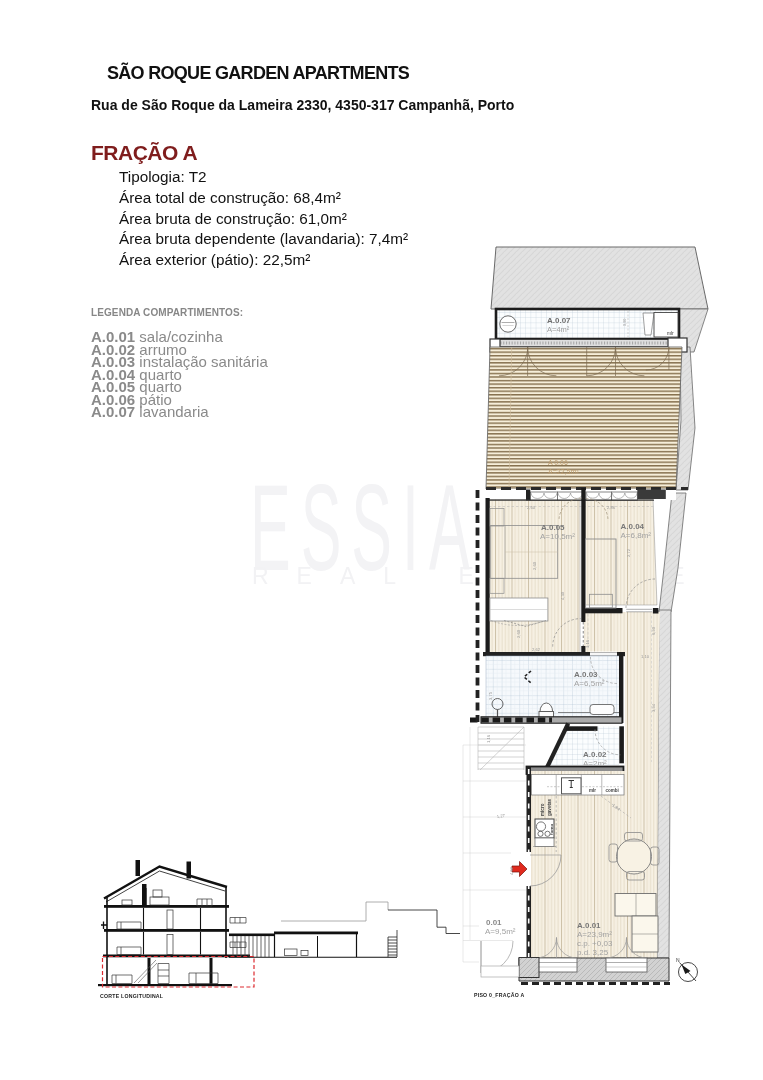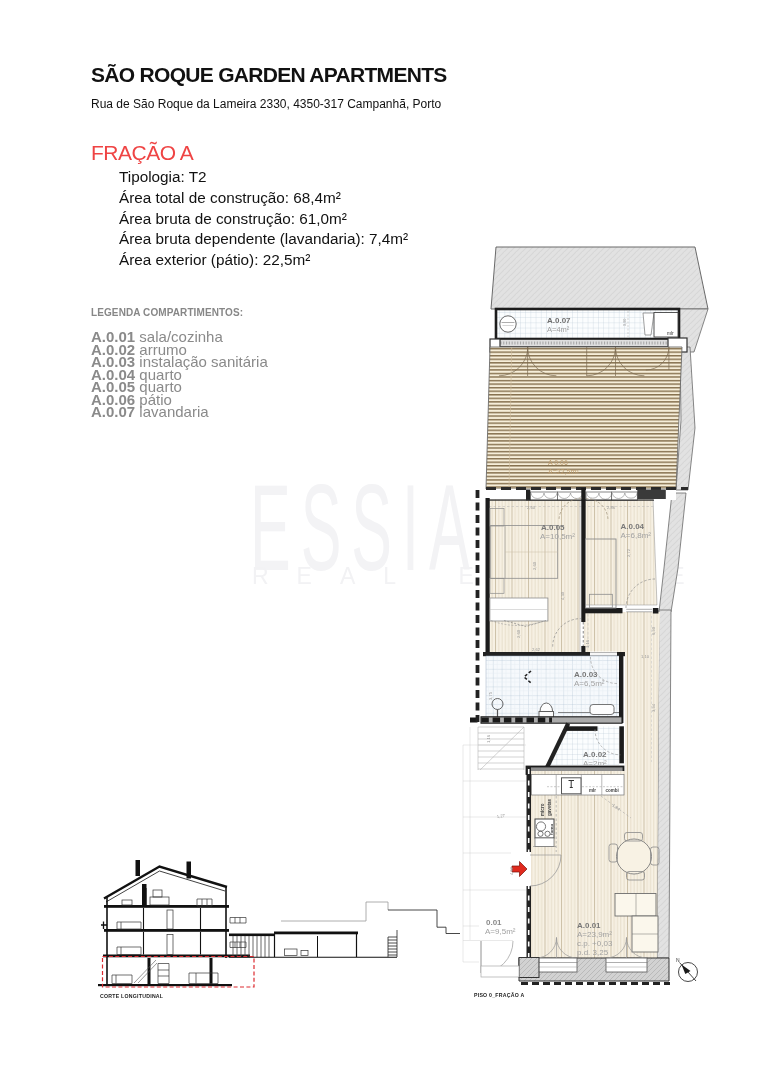--- a/index.html
+++ b/index.html
@@ -440,25 +440,25 @@
 <path d="M388,910 H437 V927.2 H446 V933.5 H460" fill="none" stroke="#333" stroke-width="0.9"></path>
 
 <text x="100" y="997.5" font-size="5.2" font-weight="bold" fill="#222" letter-spacing="0.25">CORTE LONGITUDINAL</text>
 
 <text x="474" y="996.5" font-size="5.2" font-weight="bold" fill="#222" letter-spacing="0.25">PISO 0_FRAÇÃO A</text>
 
 <rect x="102.5" y="956.5" width="151.5" height="30.5" fill="none" stroke="#dd2b30" stroke-width="1.2" stroke-dasharray="4,2.4"></rect>
 </g>
 </svg>
 
-<div class="abs" style="left:91px;top:63px;font-size:21px;letter-spacing:-0.7px;font-weight:bold;color:#111;">SÃO ROQUE GARDEN APARTMENTS</div>
-
-<div class="abs" style="left:91px;top:96.5px;font-size:12px;font-weight:normal;color:#111;">Rua de São Roque da Lameira 2330, 4350-317 Campanhã, Porto</div>
-
-<div class="abs" style="left:91px;top:141px;font-size:21px;letter-spacing:-0.5px;font-weight:normal;color:#ef4444;">FRAÇÃO A</div>
+<div class="abs" style="left:107px;top:63px;font-size:18px;letter-spacing:-0.7px;font-weight:bold;color:#111;">SÃO ROQUE GARDEN APARTMENTS</div>
+
+<div class="abs" style="left:91px;top:96.5px;font-size:14px;font-weight:bold;color:#111;">Rua de São Roque da Lameira 2330, 4350-317 Campanhã, Porto</div>
+
+<div class="abs" style="left:91px;top:141px;font-size:21px;letter-spacing:-0.5px;font-weight:bold;color:#7f1d1d;">FRAÇÃO A</div>
 
 <div class="abs" style="left:91px;top:167px;font-size:15.3px;color:#111;line-height:20.75px;margin-left:28px;">
 Tipologia: T2<br>
 Área total de construção: 68,4m²<br>
 Área bruta de construção: 61,0m²<br>
 Área bruta dependente (lavandaria): 7,4m²<br>
 Área exterior (pátio): 22,5m²
 </div>
 
 <div class="abs" style="left:91px;top:307px;font-size:10px;letter-spacing:0.1px;font-weight:bold;color:#878787;">LEGENDA COMPARTIMENTOS:</div>

